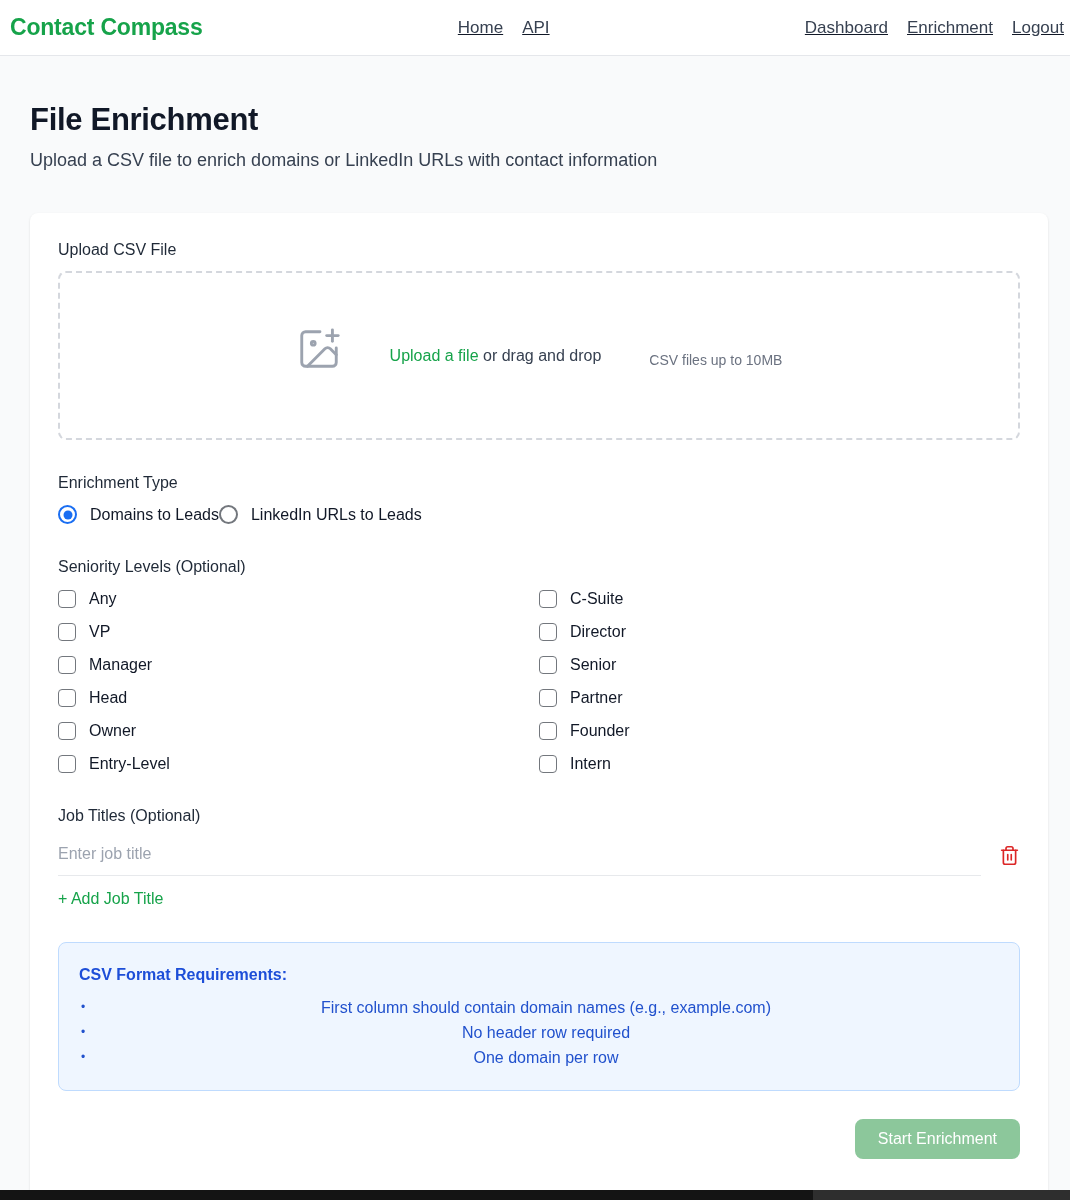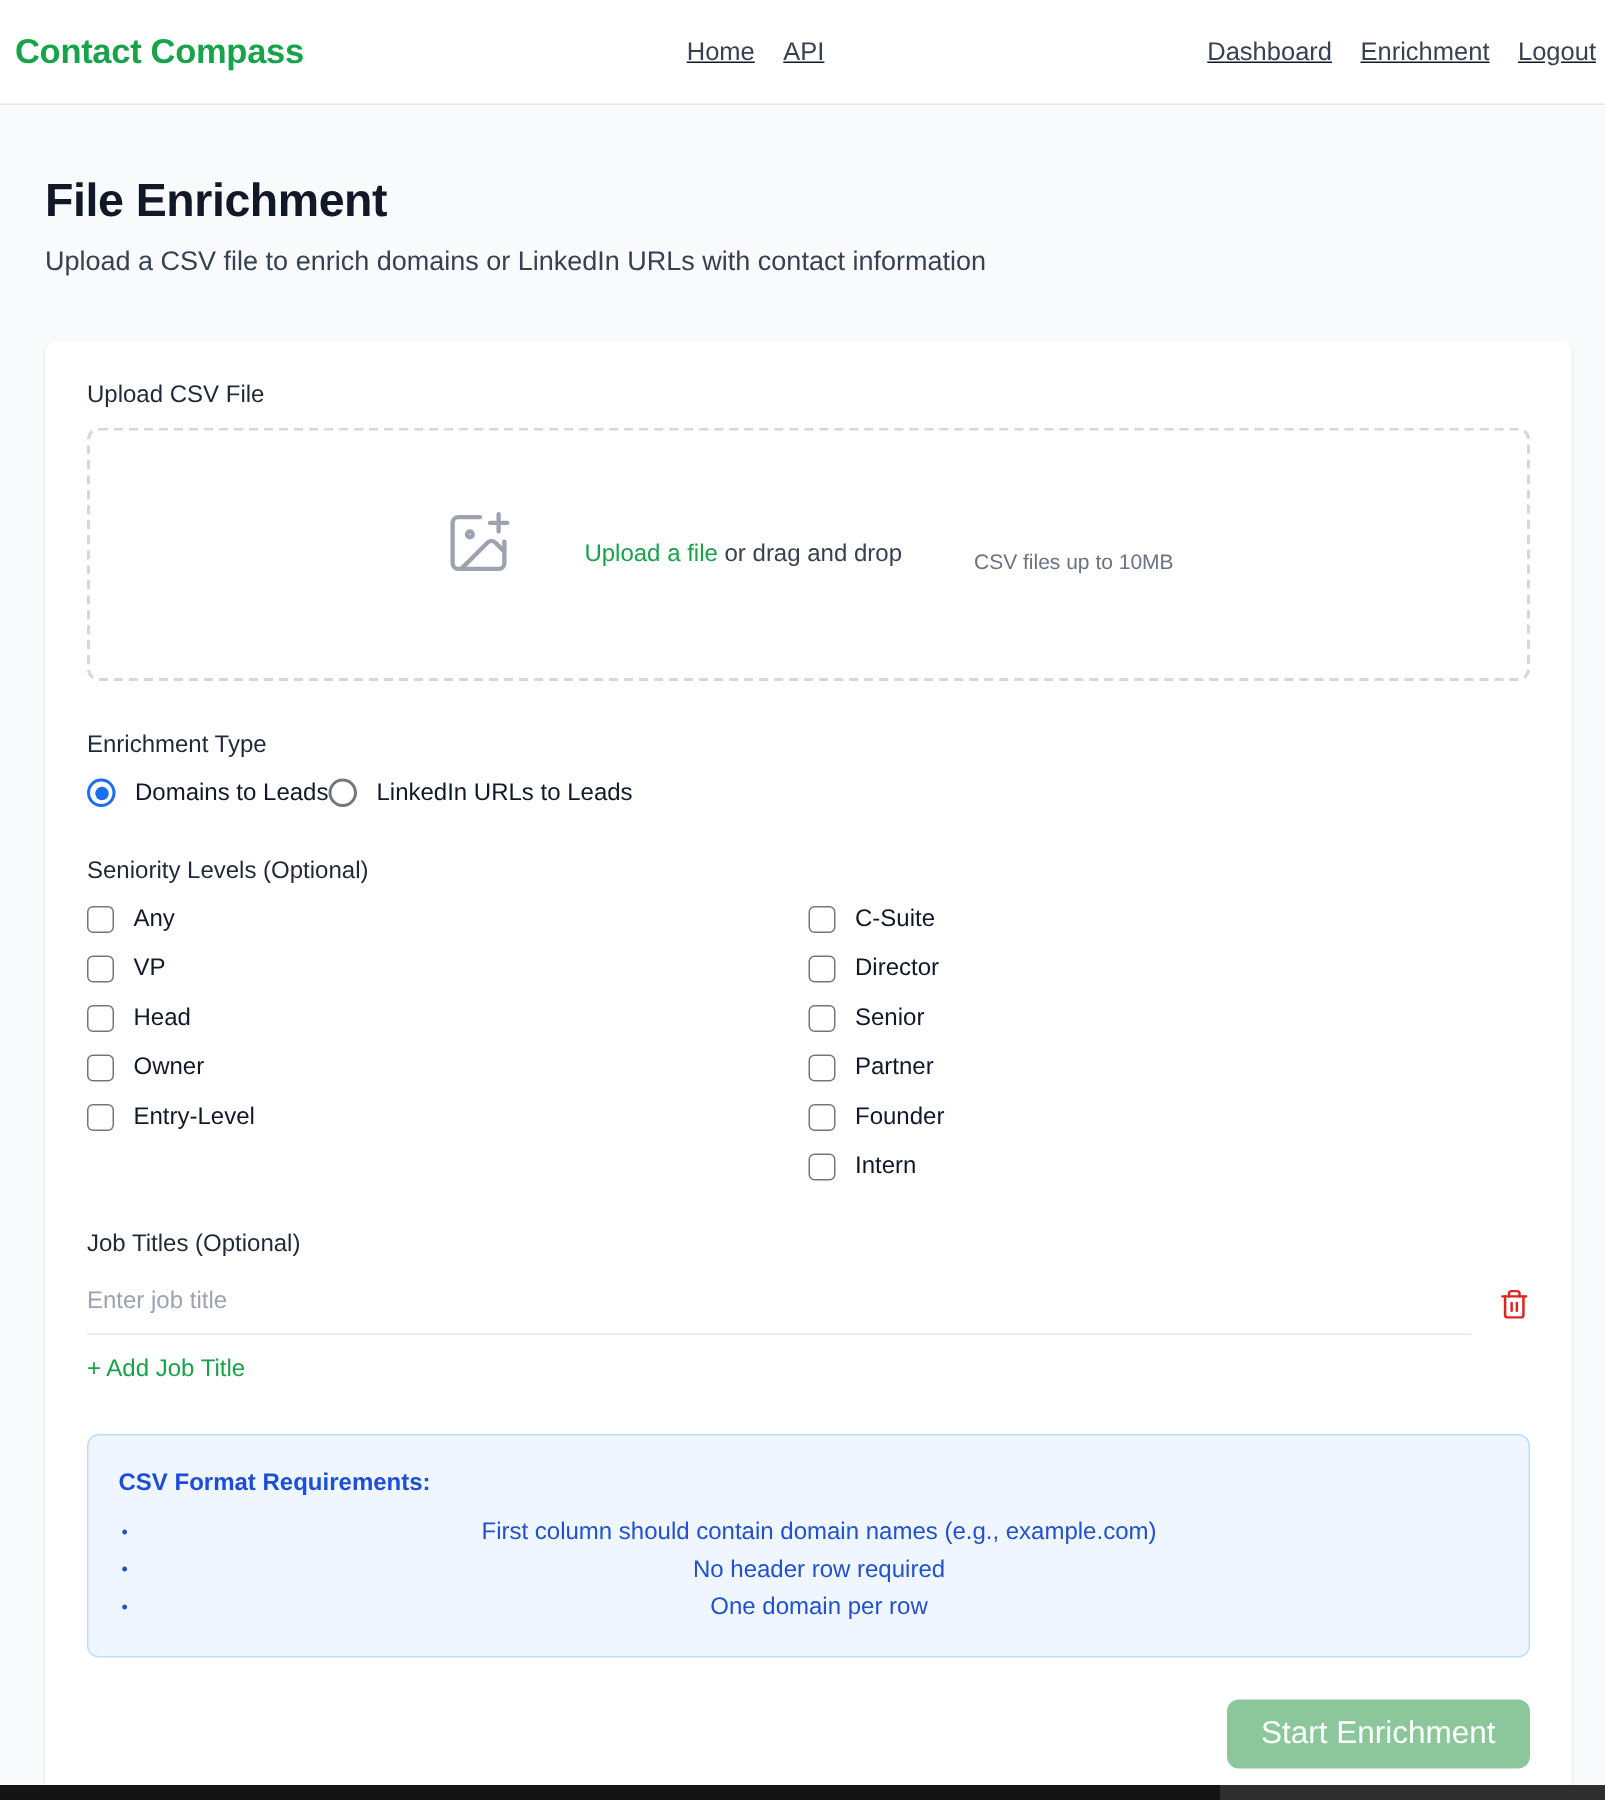--- a/index.html
+++ b/index.html
@@ -6,21 +6,21 @@
   html, body { width: 1070px; height: 1200px; overflow: hidden; }
   body {
     font-family: "Liberation Sans", sans-serif;
     background: #f9fafb;
     color: #111827;
     position: relative;
   }
 
   
   .navbar {
-    height: 70px;
+    height: 56px;
     background: #ffffff;
     border-bottom: 1px solid #e5e7eb;
     display: flex;
     align-items: center;
     justify-content: space-between;
     padding: 0 6px 0 10px;
   }
   .brand {
     font-size: 23px;
     font-weight: 700;
@@ -174,21 +174,21 @@
 
   
   .actions { display: flex; justify-content: flex-end; margin-top: 28px; }
   .submit-btn {
     background: #8cc79b;
     color: #ffffff;
     border: none;
     border-radius: 8px;
     padding: 11px 23px;
     font-family: "Liberation Sans", sans-serif;
-    font-size: 21px;
+    font-size: 16px;
     font-weight: 500;
     cursor: pointer;
   }
 
   
   .bottom-strip {
     position: absolute;
     left: 0; bottom: 0;
     width: 1070px; height: 10px;
     background: linear-gradient(90deg, #141414 0%, #141414 76%, #2e2e2e 76%, #2e2e2e 100%);
@@ -253,20 +253,24 @@
       <div class="field-label">Seniority Levels (Optional)</div>
       <div class="checkbox-grid">
         <div class="checkbox-col">
           <label class="option-row">
             <span class="checkbox"></span>
             <span class="option-label">Any</span>
           </label>
           <label class="option-row">
             <span class="checkbox"></span>
             <span class="option-label">VP</span>
+          </label>
+          <label class="option-row">
+            <span class="checkbox"></span>
+            <span class="option-label">Manager</span>
           </label>
           <label class="option-row">
             <span class="checkbox"></span>
             <span class="option-label">Head</span>
           </label>
           <label class="option-row">
             <span class="checkbox"></span>
             <span class="option-label">Owner</span>
           </label>
           <label class="option-row">

